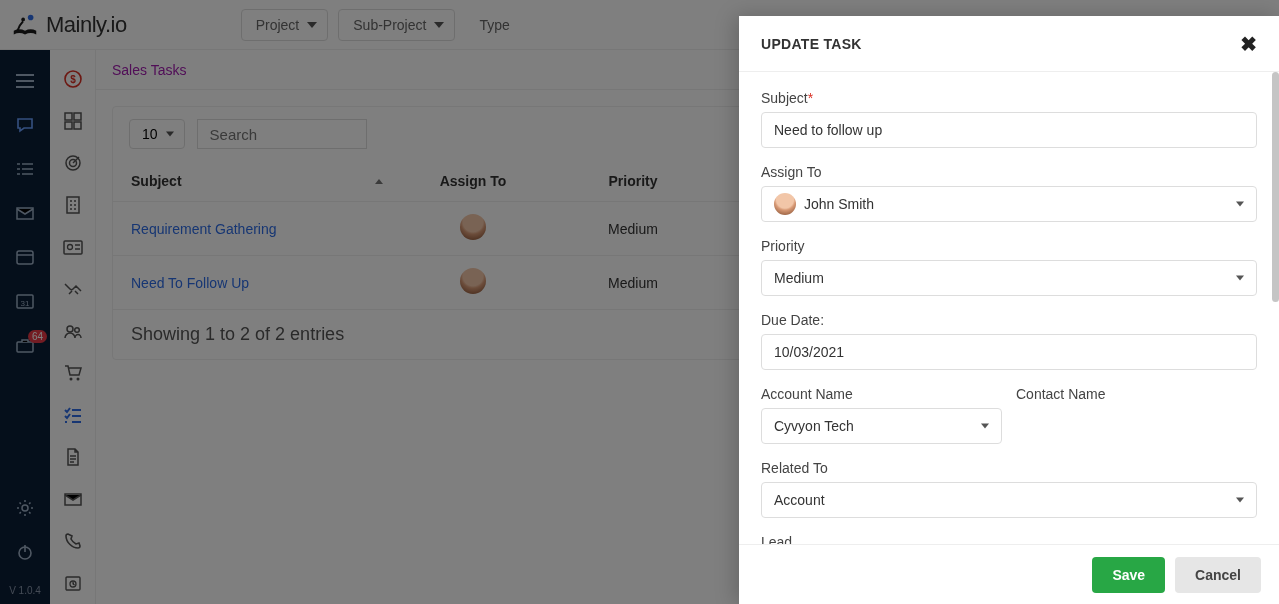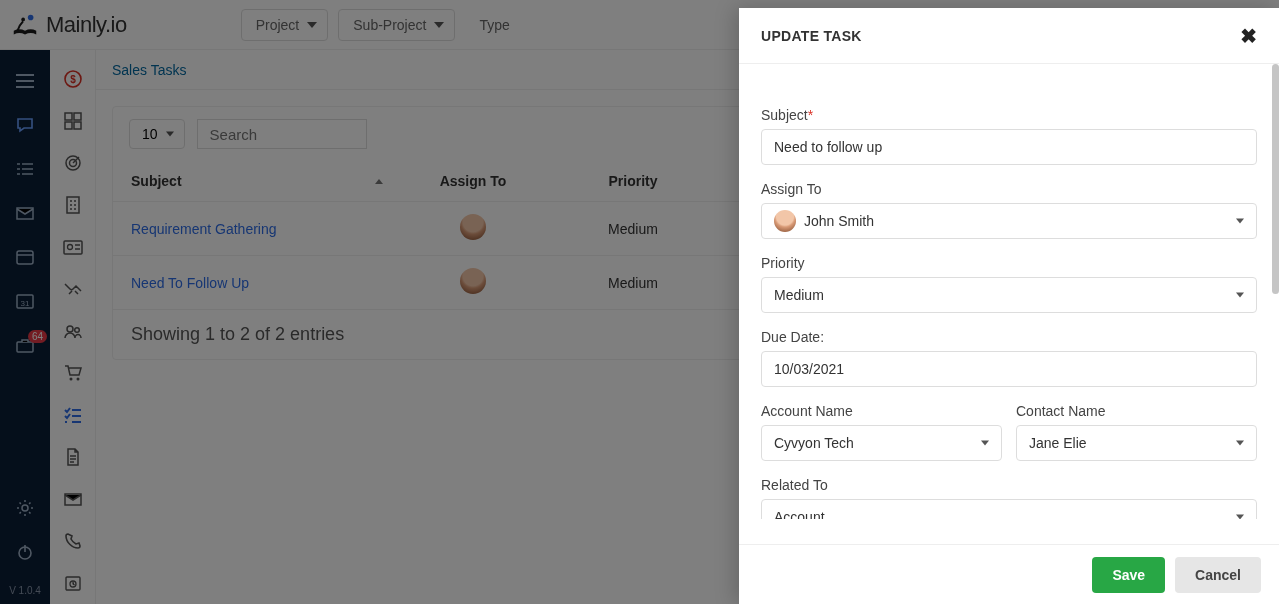--- a/index.html
+++ b/index.html
@@ -23,38 +23,38 @@
 .rail .ritem.active{color:#6aa0ff;}
 .rail .badge{position:absolute;top:-4px;right:-10px;background:#e63946;color:#fff;font-size:10px;border-radius:8px;padding:1px 4px;}
 .rail .ver{font-size:10px;color:#8896ab;margin-bottom:8px;}
 
 .rail2{width:46px;border-right:1px solid #eee;display:flex;flex-direction:column;align-items:center;padding-top:18px;gap:20px;color:#444;}
 .rail2 .r2item{width:22px;height:22px;display:flex;align-items:center;justify-content:center;cursor:pointer;}
 .rail2 .r2item.red{color:#d93025;font-weight:bold;}
 .rail2 .r2item.active{color:#2e6de6;}
 
 .content{flex:1;display:flex;flex-direction:column;min-width:0;}
-.crumb{height:40px;display:flex;align-items:center;padding:0 16px;color:#0369a1;font-size:14px;border-bottom:1px solid #eee;}
+.crumb{height:40px;display:flex;align-items:center;padding:0 16px;color:#a21caf;font-size:14px;border-bottom:1px solid #eee;}
 .panel{margin:16px;border:1px solid #eee;border-radius:4px;background:#fff;}
 .tb{padding:12px 16px;display:flex;align-items:center;gap:12px;}
 .pgsize{height:30px;border:1px solid #ddd;border-radius:4px;display:flex;align-items:center;padding:0 26px 0 12px;font-size:14px;position:relative;}
 .pgsize .tri{position:absolute;right:10px;top:50%;transform:translateY(-50%);width:0;height:0;border-left:4px solid transparent;border-right:4px solid transparent;border-top:5px solid #555;}
 .search{height:30px;width:170px;border:1px solid #ddd;border-radius:0;padding:0 12px;font-size:15px;color:#555;}
 table{width:100%;border-collapse:collapse;}
 th,td{text-align:left;padding:12px 18px;font-size:14px;color:#333;border-bottom:1px solid #eee;}
 th{font-weight:600;background:#fff;}
 th.sorted{position:relative;}
 th.sorted::after{content:'';position:absolute;right:10px;top:50%;margin-top:-2px;width:0;height:0;border-left:4px solid transparent;border-right:4px solid transparent;border-bottom:5px solid #777;}
 td.subj a{color:#2e6de6;text-decoration:none;}
 .avatar{width:26px;height:26px;border-radius:50%;background:radial-gradient(circle at 50% 30%,#f2c6a8 45%,#d89a76 55%,#a36a4a 80%);display:inline-block;}
 .ftxt{padding:14px 18px;color:#555;font-size:18px;}
 
 
 .dim{position:absolute;inset:0;background:rgba(0,0,0,0.5);}
-.drawer{position:absolute;top:8px;right:0;bottom:0;width:540px;background:#fff;display:flex;flex-direction:column;box-shadow:-4px 0 20px rgba(0,0,0,0.2);gap:25px;}
+.drawer{position:absolute;top:16px;right:0;bottom:0;width:540px;background:#fff;display:flex;flex-direction:column;box-shadow:-4px 0 20px rgba(0,0,0,0.2);}
 .dw-head{height:56px;display:flex;align-items:center;justify-content:space-between;padding:0 22px;border-bottom:1px solid #eee;}
 .dw-head h2{font-size:14px;font-weight:600;letter-spacing:0.3px;color:#333;}
 .closebtn{font-size:20px;color:#222;cursor:pointer;font-weight:bold;}
 .dw-body{flex:1;overflow-y:auto;padding:18px 22px;}
 .fg{margin-bottom:16px;display:flex;flex-direction:column;}
 .fg label{font-size:14px;color:#444;margin-bottom:6px;}
 .req{color:#d93025;}
 .inp,.sel{height:36px;border:1px solid #ddd;border-radius:4px;padding:0 12px;font-size:14px;color:#333;background:#fff;display:flex;align-items:center;position:relative;}
 .inp input{border:none;outline:none;width:100%;font-size:14px;color:#333;background:transparent;}
 .sel .tri{position:absolute;right:12px;top:50%;transform:translateY(-50%);width:0;height:0;border-left:4px solid transparent;border-right:4px solid transparent;border-top:5px solid #555;}
@@ -320,24 +320,20 @@
     <div class="row2">
       <div class="fg">
         <label>Account Name</label>
         <div class="sel">
             <span>Cyvyon Tech</span>
             <span class="tri"></span>
           </div>
       </div>
       <div class="fg">
         <label>Contact Name</label>
-        <div class="sel">
-            <span>Jane Elie</span>
-            <span class="tri"></span>
-          </div>
       </div>
     </div>
     <div class="fg">
       <label>Related To</label>
       <div class="sel">
           <span>Account</span>
           <span class="tri"></span>
         </div>
     </div>
     <div class="fg">

